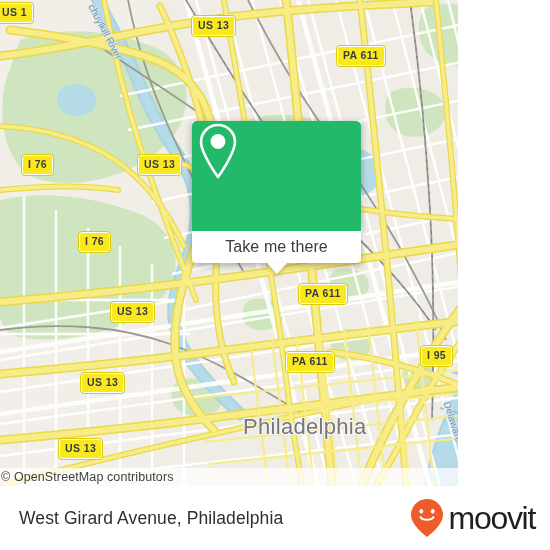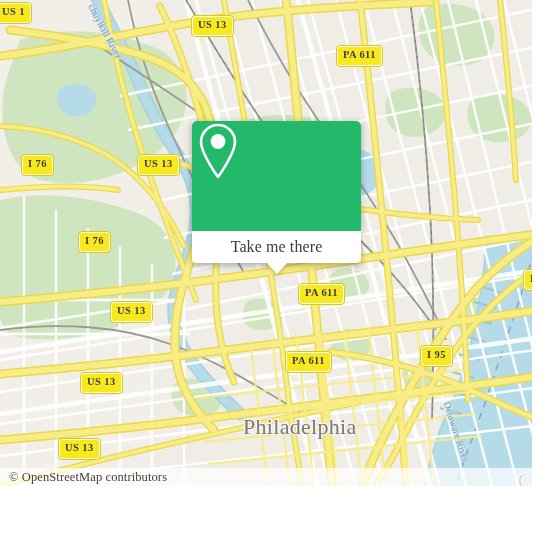--- a/index.html
+++ b/index.html
@@ -4,22 +4,22 @@
 <style>
   html,body{margin:0;padding:0;}
   body{
     width:550px;height:550px;overflow:hidden;
     font-family:"Liberation Sans","DejaVu Sans",sans-serif;
     background:#ffffff;
   }
   #root{position:relative;width:550px;height:550px;overflow:hidden;background:#fff;}
 
   
-  .map{position:absolute;left:0;top:0;width:532px;height:486px;overflow:hidden;
-       background:#f2efe9;font-family:Liberation Serif, serif;}
+  .map{position:absolute;left:0;top:0;width:458px;height:486px;overflow:hidden;
+       background:#f2efe9;}
   .map svg{position:absolute;left:0;top:0;}
 
   
   .shield{
     position:absolute;
     background:#f8e81c;
     border:1.6px solid #ffffff;
     outline:1px solid #d8cc10;
     border-radius:3px;
     color:#3a3a32;
@@ -79,21 +79,21 @@
     filter:drop-shadow(0 2px 2px rgba(0,0,0,.20));
   }
 
   
   .attrib{
     position:absolute;left:0;top:468px;width:550px;height:18px;
     background:rgba(255,255,255,.72);
     display:flex;align-items:center;
   }
   .attrib span{
-    font-size:12.5px;color:#3f3f3f;padding-left:9px;letter-spacing:.1px;
+    font-size:12.5px;color:#3f3f3f;padding-left:1px;letter-spacing:.1px;
   }
 
   
   .footer{
     position:absolute;left:0;top:486px;width:550px;height:64px;
     background:#ffffff;overflow:hidden;
   }
   .footer-title{
     position:absolute;left:19px;top:50%;transform:translateY(-50%);
     font-size:17.5px;color:#2f2f33;letter-spacing:.1px;white-space:nowrap;
@@ -364,13 +364,27 @@
           <circle cx="26" cy="20.5" r="7.4" fill="#ffffff"></circle>
         </svg>
       </div>
       <div class="popup-bottom">
         <span>Take me there</span>
         <div class="popup-tail"></div>
       </div>
     </div>
   </div>
 
+  <div class="footer">
+
+    <div class="footer-title">West Girard Avenue, Philadelphia</div>
+
+    <div class="brand">
+      <svg width="34" height="40" viewBox="0 0 34 40">
+        <path d="M17,1 C25.8,1 33,8.2 33,17 C33,27.5 17,39 17,39 C17,39 1,27.5 1,17 C1,8.2 8.2,1 17,1 Z" fill="#ef5c2b"></path>
+        <ellipse cx="11.3" cy="13.3" rx="1.9" ry="2.4" fill="#ffffff"></ellipse>
+        <ellipse cx="22.7" cy="13.3" rx="1.9" ry="2.4" fill="#ffffff"></ellipse>
+        <path d="M10.6,19.2 C12.6,22.6 21.4,22.6 23.4,19.2" fill="none" stroke="#ffffff" stroke-width="2.1" stroke-linecap="round"></path>
+      </svg>
+      <div class="brand-word">moovit</div>
+    </div>
+  </div>
 </div>
 
 </body></html>

